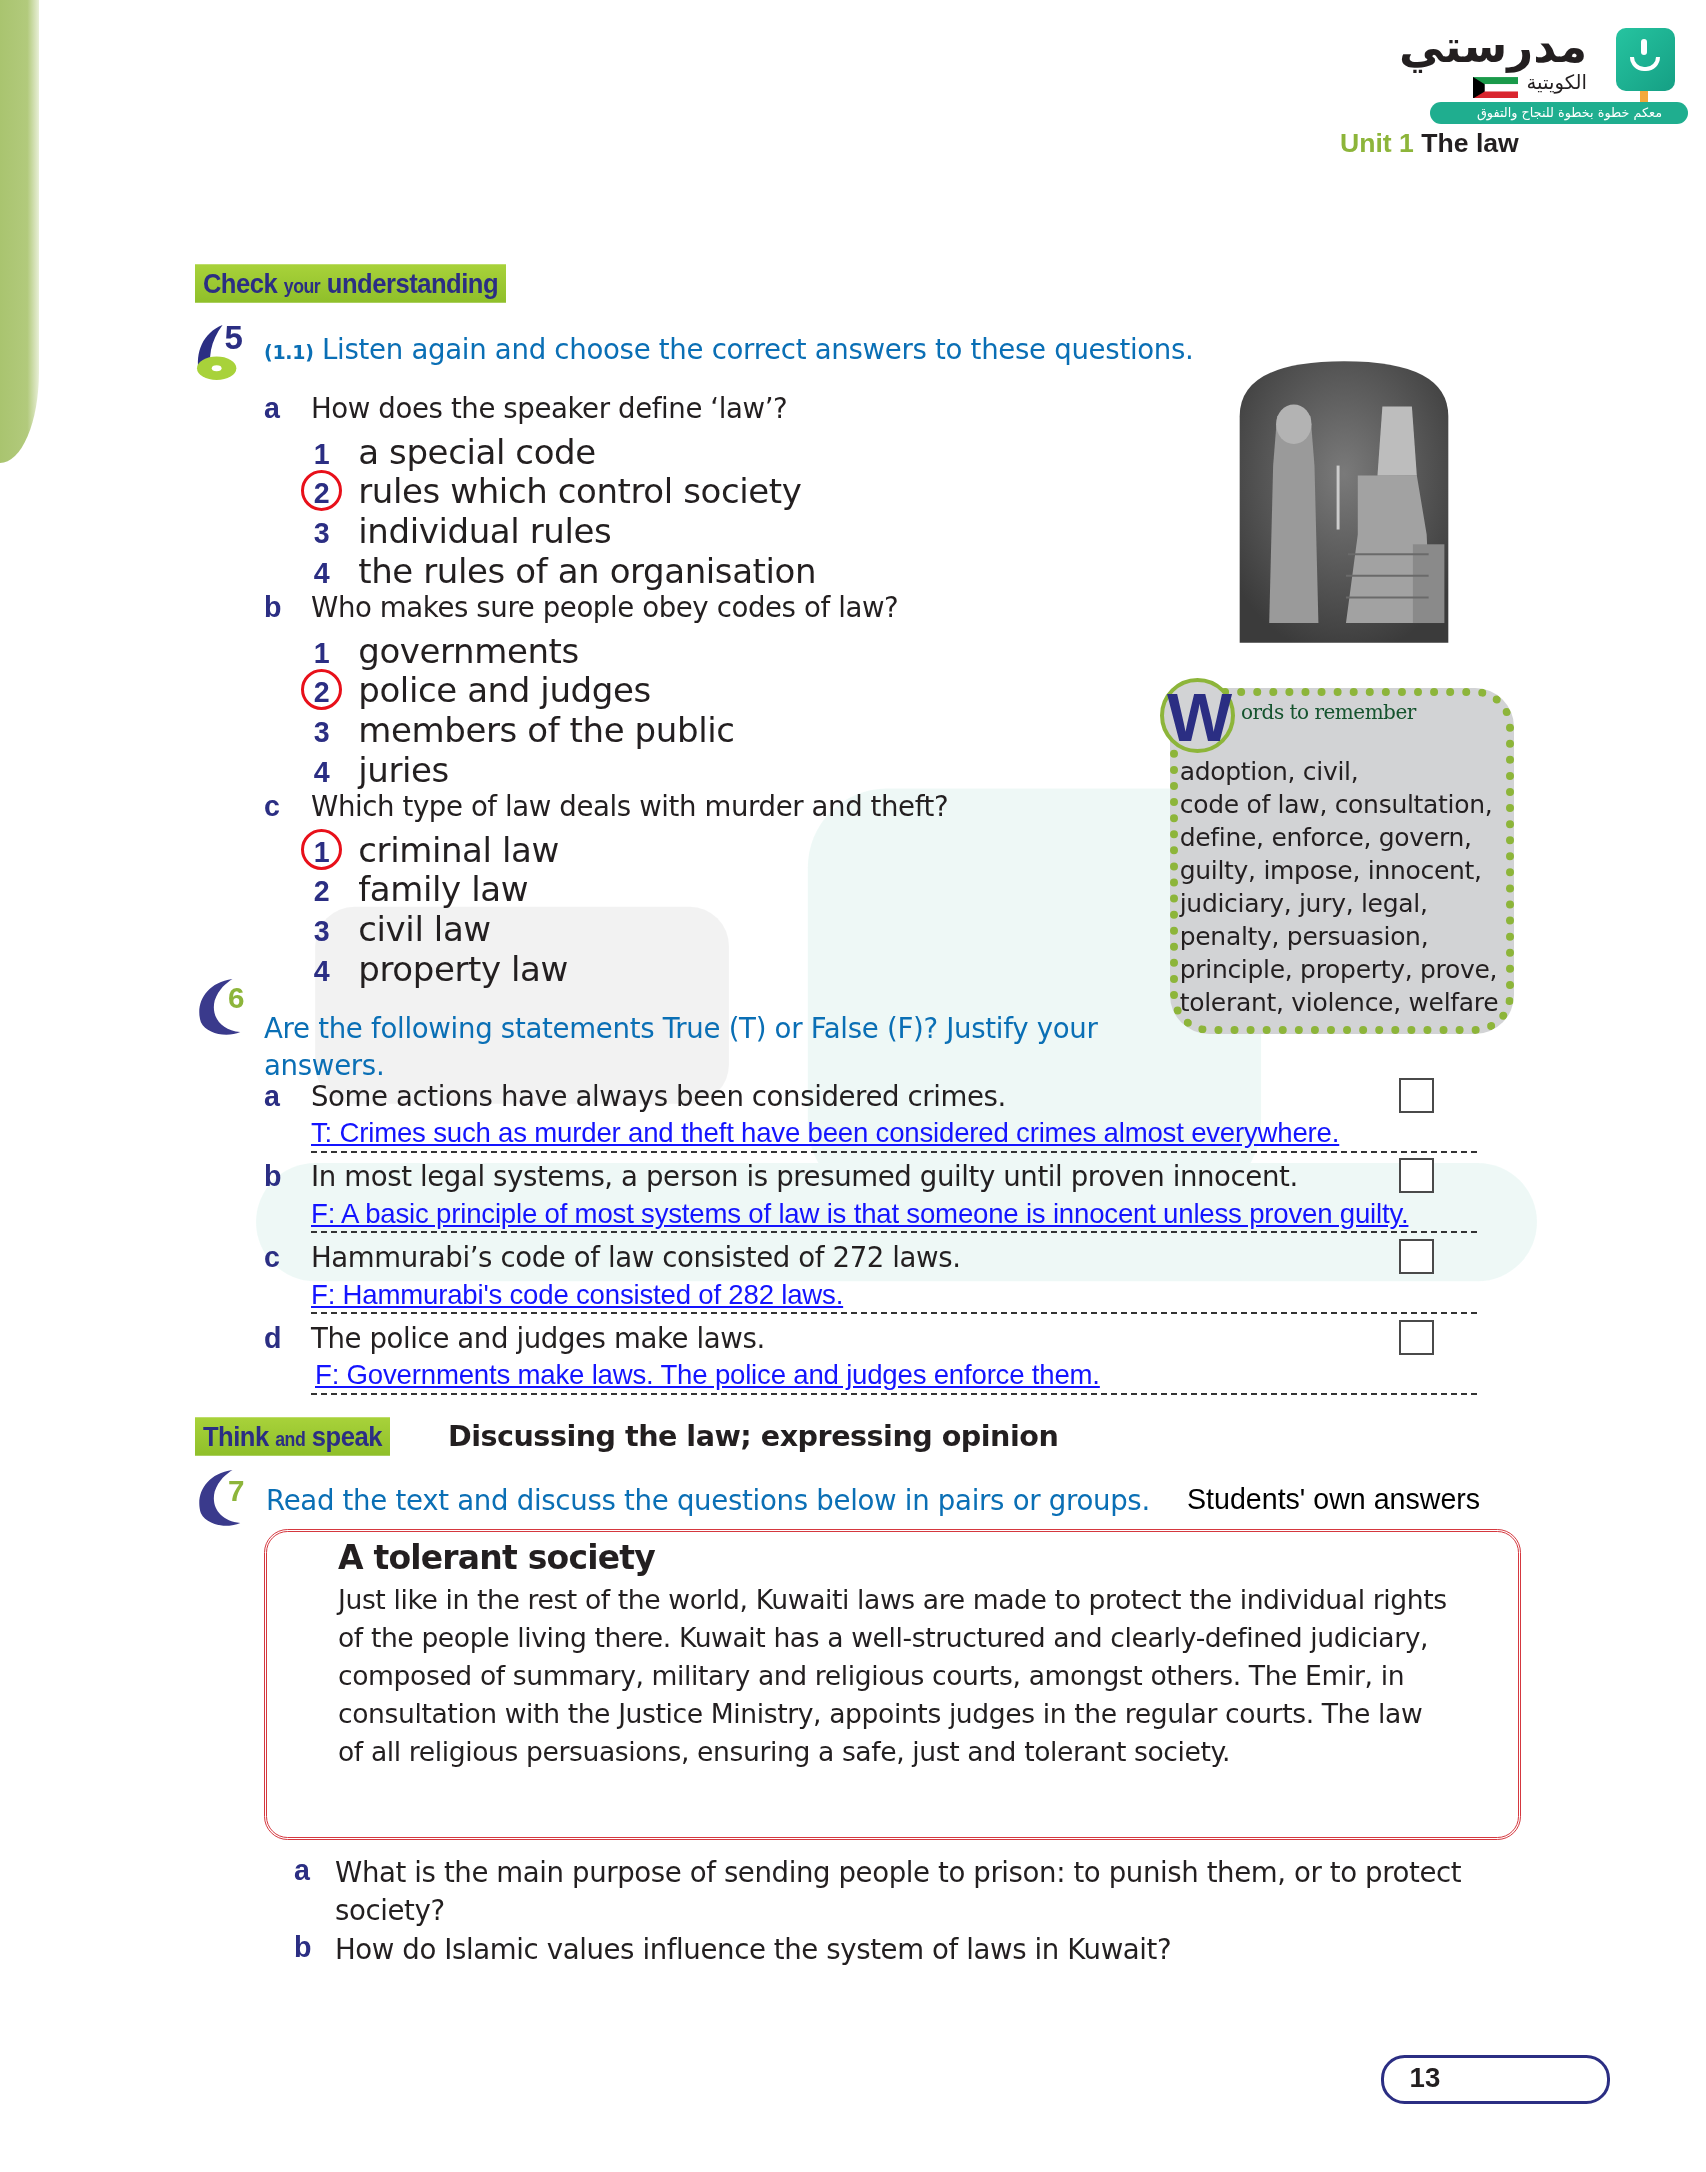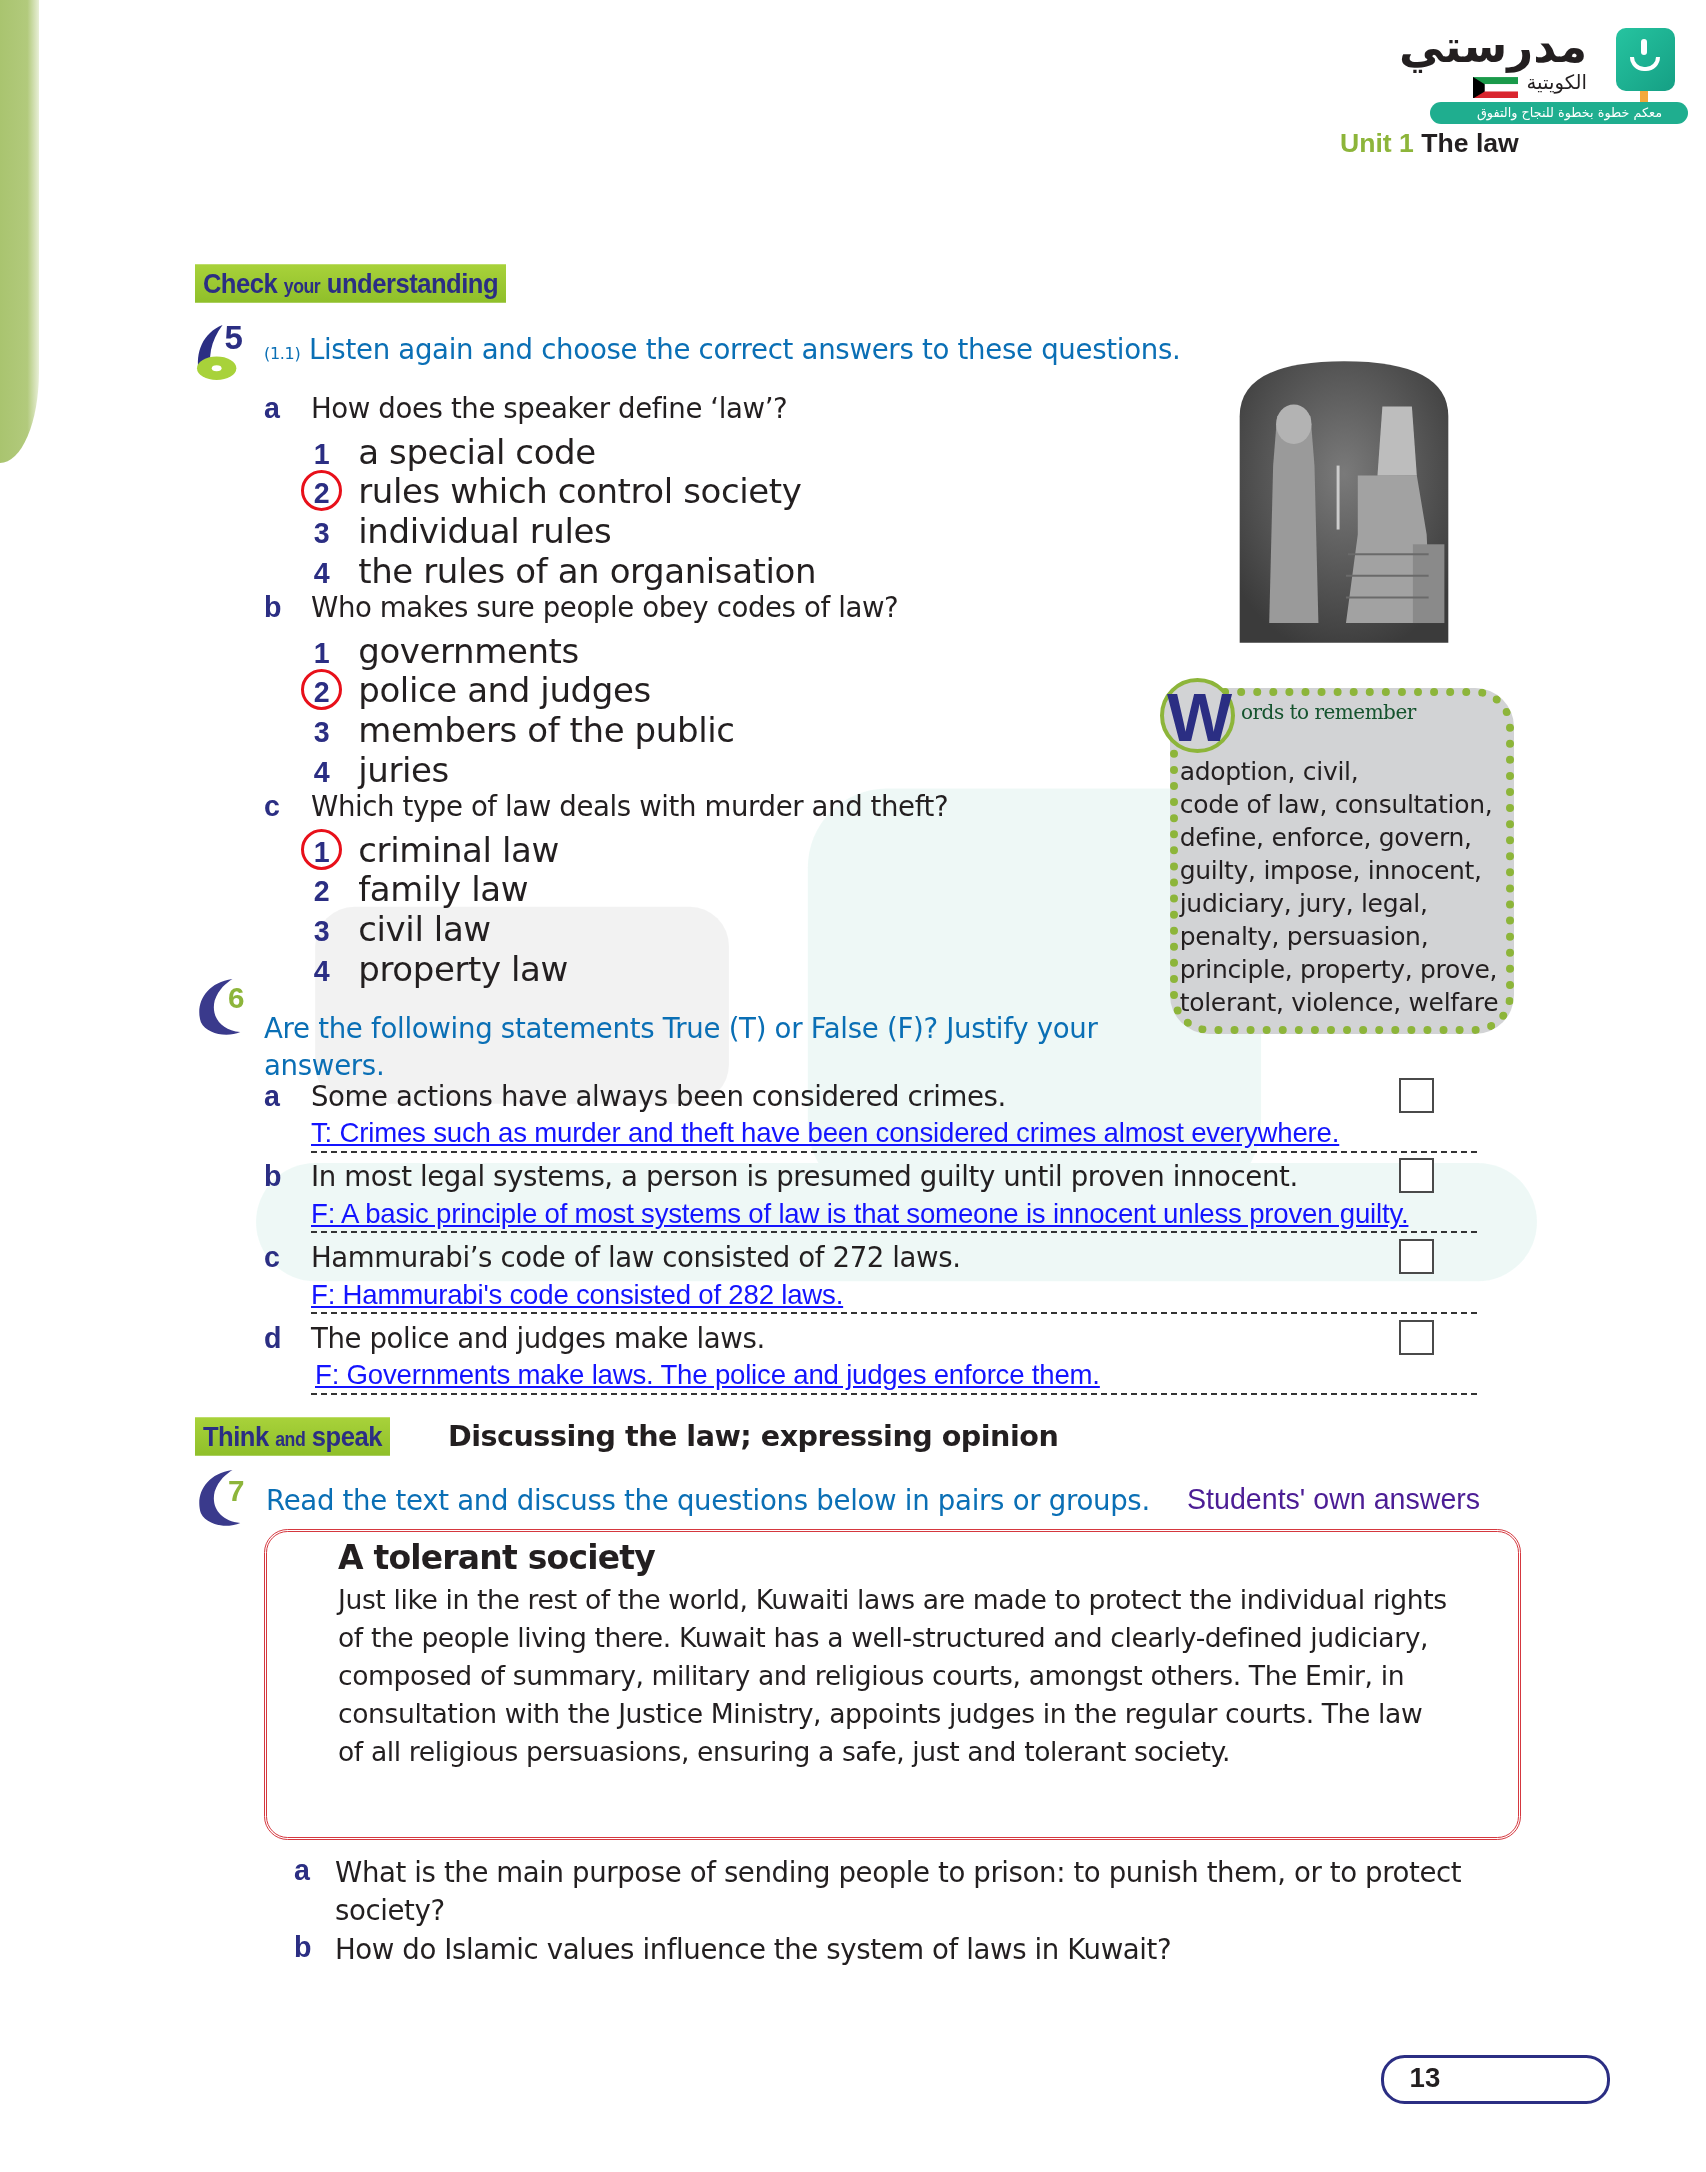--- a/index.html
+++ b/index.html
@@ -41,21 +41,21 @@
   .banner small { font-size: 17.7px; }
   .banner-check { left: 195px; top: 266px; }
   .banner-think { left: 195px; top: 1419px; }
   .section-heading { left: 448px; top: 1419px; font-family: "DejaVu Sans", sans-serif; font-weight: bold; font-size: 28.6px; color: #231f20; letter-spacing: -0.5px; }
 
   
   .ex-icon { width: 67px; height: 59px; }
   .ex-num { position: absolute; font-family: "Liberation Sans", sans-serif; font-weight: bold; font-size: 33px; }
 
   .instr { font-family: "DejaVu Sans", sans-serif; font-size: 27.6px; color: #0a6fb5; letter-spacing: -0.3px; }
-  .instr .track { font-size: 16px; }
+  .instr .track { font-size: 19px; font-weight: bold; }
 
   
   .q-letter { font-family: "Liberation Sans", sans-serif; font-weight: bold; color: #2b2e83; font-size: 28.6px; }
   .q-text { font-family: "DejaVu Sans", sans-serif; font-size: 27.6px; color: #231f20; letter-spacing: -0.4px; }
   .opt-num { font-family: "Liberation Sans", sans-serif; font-weight: bold; color: #2b2e83; font-size: 28.6px; width: 29.6px; text-align: center; }
   .opt-text { font-family: "DejaVu Sans", sans-serif; font-size: 34px; color: #231f20; letter-spacing: -0.4px; }
   .row { position: absolute; display: flex; align-items: baseline; }
   .circle-mark { position: absolute; width: 41px; height: 41px; border: 3.9px solid #e8101a; border-radius: 50%; }
 
   
@@ -70,21 +70,21 @@
   .wtr-words { position: absolute; left: 19.7px; right: 19.7px; top: 77px; text-align: left; font-family: "DejaVu Sans", sans-serif; font-size: 25px; line-height: 33px; color: #231f20; letter-spacing: -0.3px; }
 
   
   .tf-box { position: absolute; width: 35px; height: 35px; border: 2px solid #4a4a4a; background: #fff; }
   .answer {
     position: absolute; font-family: "Liberation Sans", sans-serif; font-size: 27.6px; color: #1414ff;
     text-decoration: underline; text-decoration-color: #1414ff; white-space: nowrap; letter-spacing: -0.2px;
   }
   .dashline { position: absolute; height: 0; border-top: 2px dashed #333; }
 
-  .sa-answer { left: 1187px; top: 1483px; font-family: "Liberation Sans", sans-serif; font-size: 28.6px; color: #4c1d95; }
+  .sa-answer { left: 1187px; top: 1483px; font-family: "Liberation Sans", sans-serif; font-size: 28.6px; color: #000000; }
 
   
   .reading-box { left: 264px; top: 1529px; width: 1257px; height: 311px; border: 3.9px double #d5383f; border-radius: 23.6px; padding-left: 43px; }
   .reading-title { position: absolute; left: 71px; top: 5.9px; font-family: "DejaVu Sans", sans-serif; font-weight: bold; font-size: 33px; color: #231f20; letter-spacing: -0.8px; }
   .reading-text { position: absolute; left: 71px; top: 49px; width: 1143px; font-family: "DejaVu Sans", sans-serif; font-size: 26.6px; line-height: 38px; color: #231f20; letter-spacing: -0.4px; }
   .reading-text span { display: block; white-space: nowrap; }
 
   
   .page-num { left: 1381px; top: 2055px; width: 229px; height: 49px; border: 3.9px solid #2b2e83; border-radius: 23.6px; }
   .page-num span { position: absolute; left: 25.6px; top: 3.9px; font-family: "Liberation Sans", sans-serif; font-weight: bold; font-size: 27.6px; color: #231f20; }

